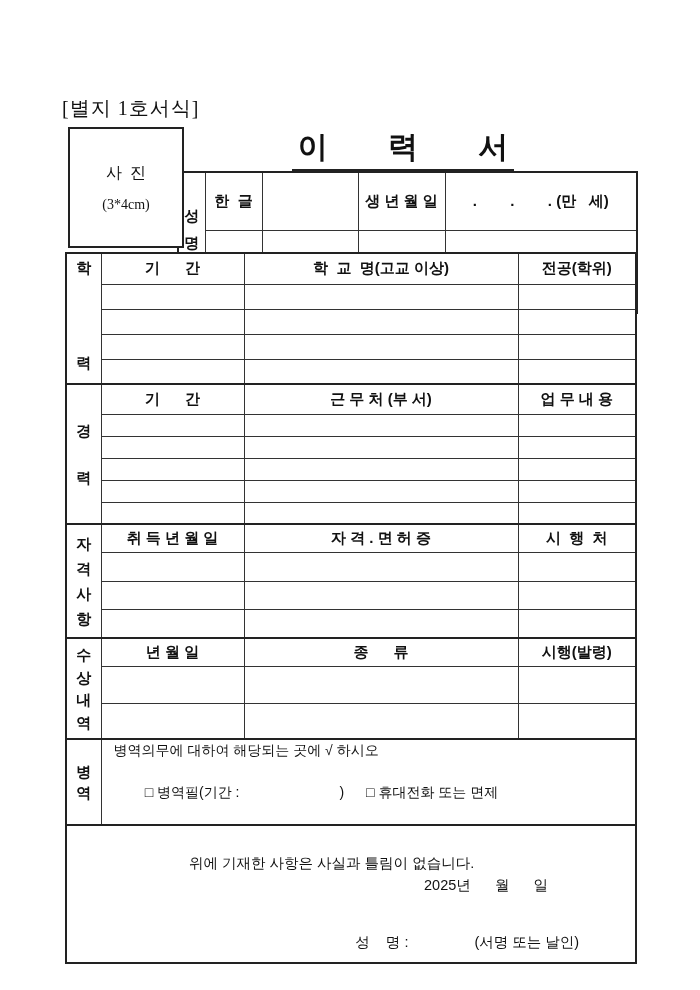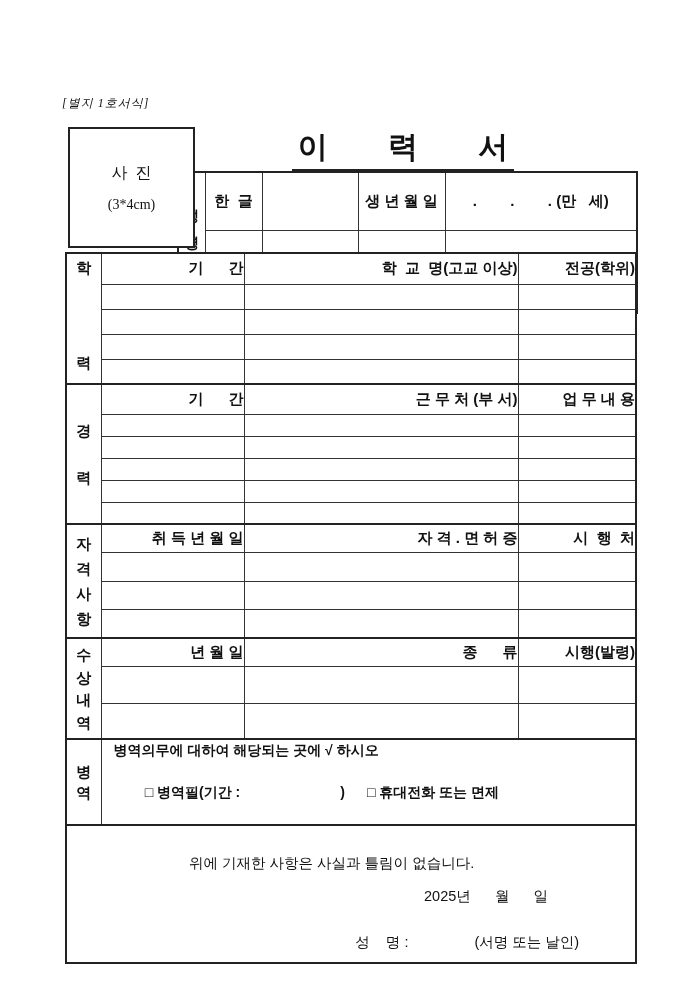--- a/index.html
+++ b/index.html
@@ -1,51 +1,51 @@
 <!DOCTYPE html>
 <html><head>
 <meta charset="utf-8">
 <style>
   html,body{margin:0;padding:0;background:#fff;}
   body{position:relative;width:700px;height:990px;font-family:"Liberation Sans",sans-serif;color:#111;}
-  .form-label{position:absolute;left:62px;top:95px;font-family:"Liberation Serif",serif;font-size:12px;letter-spacing:1px;font-style:italic;}
-  .photo-box{position:absolute;left:68px;top:127px;width:127px;height:121px;border:2px solid #222;box-sizing:border-box;
+  .form-label{position:absolute;left:62px;top:95px;font-family:"Liberation Serif",serif;font-size:20px;letter-spacing:1px;}
+  .photo-box{position:absolute;left:68px;top:127px;width:116px;height:121px;border:2px solid #222;box-sizing:border-box;
     display:flex;flex-direction:column;align-items:center;justify-content:center;gap:3px;background:#fff;z-index:2;}
   .photo-l1{font-family:"Liberation Serif",serif;font-size:16px;white-space:pre;}
   .photo-l2{font-family:"Liberation Serif",serif;font-size:14px;margin-top:10px;}
   .doc-title{position:absolute;left:292px;top:127px;width:222px;text-align:center;font-size:30px;font-weight:bold;
     word-spacing:52px;white-space:pre;border-bottom:2px solid #222;padding-bottom:1px;}
   table{border-collapse:collapse;table-layout:fixed;background:#fff;}
   td{border:1px solid #333;padding:0;overflow:hidden;}
   .name-table{position:absolute;left:177px;top:171px;width:459px;border:2px solid #222;}
   .name-table td{font-size:15px;font-weight:bold;text-align:center;vertical-align:middle;white-space:pre;}
   .nr29{height:29px}.nr28{height:28px}.nr25{height:25px}
   .nm-stack{display:flex;flex-direction:column;align-items:center;gap:8px;}
   .nval{font-weight:normal;font-size:14px;}
   .main-table{position:absolute;left:65px;top:252px;width:570px;border:2px solid #222;}
   .main-table td{vertical-align:middle;}
-  .hdr{font-weight:bold;font-size:15px;text-align:right;white-space:pre;}
+  .hdr{font-weight:bold;font-size:15px;text-align:center;white-space:pre;}
   .side{text-align:center;vertical-align:middle;}
   .vlabel{display:flex;flex-direction:column;align-items:center;font-weight:bold;font-size:15px;line-height:17px;}
   .vl-edu{height:112px;justify-content:space-between;padding:5px 0 12px;}
   .vl-career{height:122px;justify-content:space-evenly;padding:8px 0;}
   .vl-license{height:108px;justify-content:space-evenly;}
   .vl-awards{height:95px;justify-content:space-evenly;}
   .vl-mil{height:46px;justify-content:space-evenly;}
   .h28{height:28px}.r23{height:23px}.r22{height:22px}.r20{height:20px}
   .r29{height:29px}.r28b{height:28px}.r37{height:37px}.r36{height:36px}
   .mil-row{height:52px}.st-row{height:138px}
   .sec-top td{border-top:2px solid #222;}
   .mil{font-size:14px;font-weight:normal;text-align:left;padding-left:12px;}
-  .mil-line{white-space:pre;line-height:21px;font-weight:bold;}
+  .mil-line{white-space:pre;line-height:21px;}
   .blank-inline{display:inline-block;width:100px;}
   .gap20{display:inline-block;width:22px;}
   .decl{position:relative;font-size:14.5px;font-weight:normal;border-radius:10px;}
   .st1{position:absolute;left:122px;top:28px;white-space:pre;}
-  .st2{position:absolute;left:357px;top:61px;white-space:pre;}
+  .st2{position:absolute;left:357px;top:50px;white-space:pre;}
   .st3{position:absolute;left:256px;top:91px;white-space:pre;}
   .sig-blank{display:inline-block;width:66px;}
 </style>
 </head>
 <body>
 
 <div class="form-label">[별지 1호서식]</div>
 
 <div class="photo-box">
   <div class="photo-l1">사  진</div>

